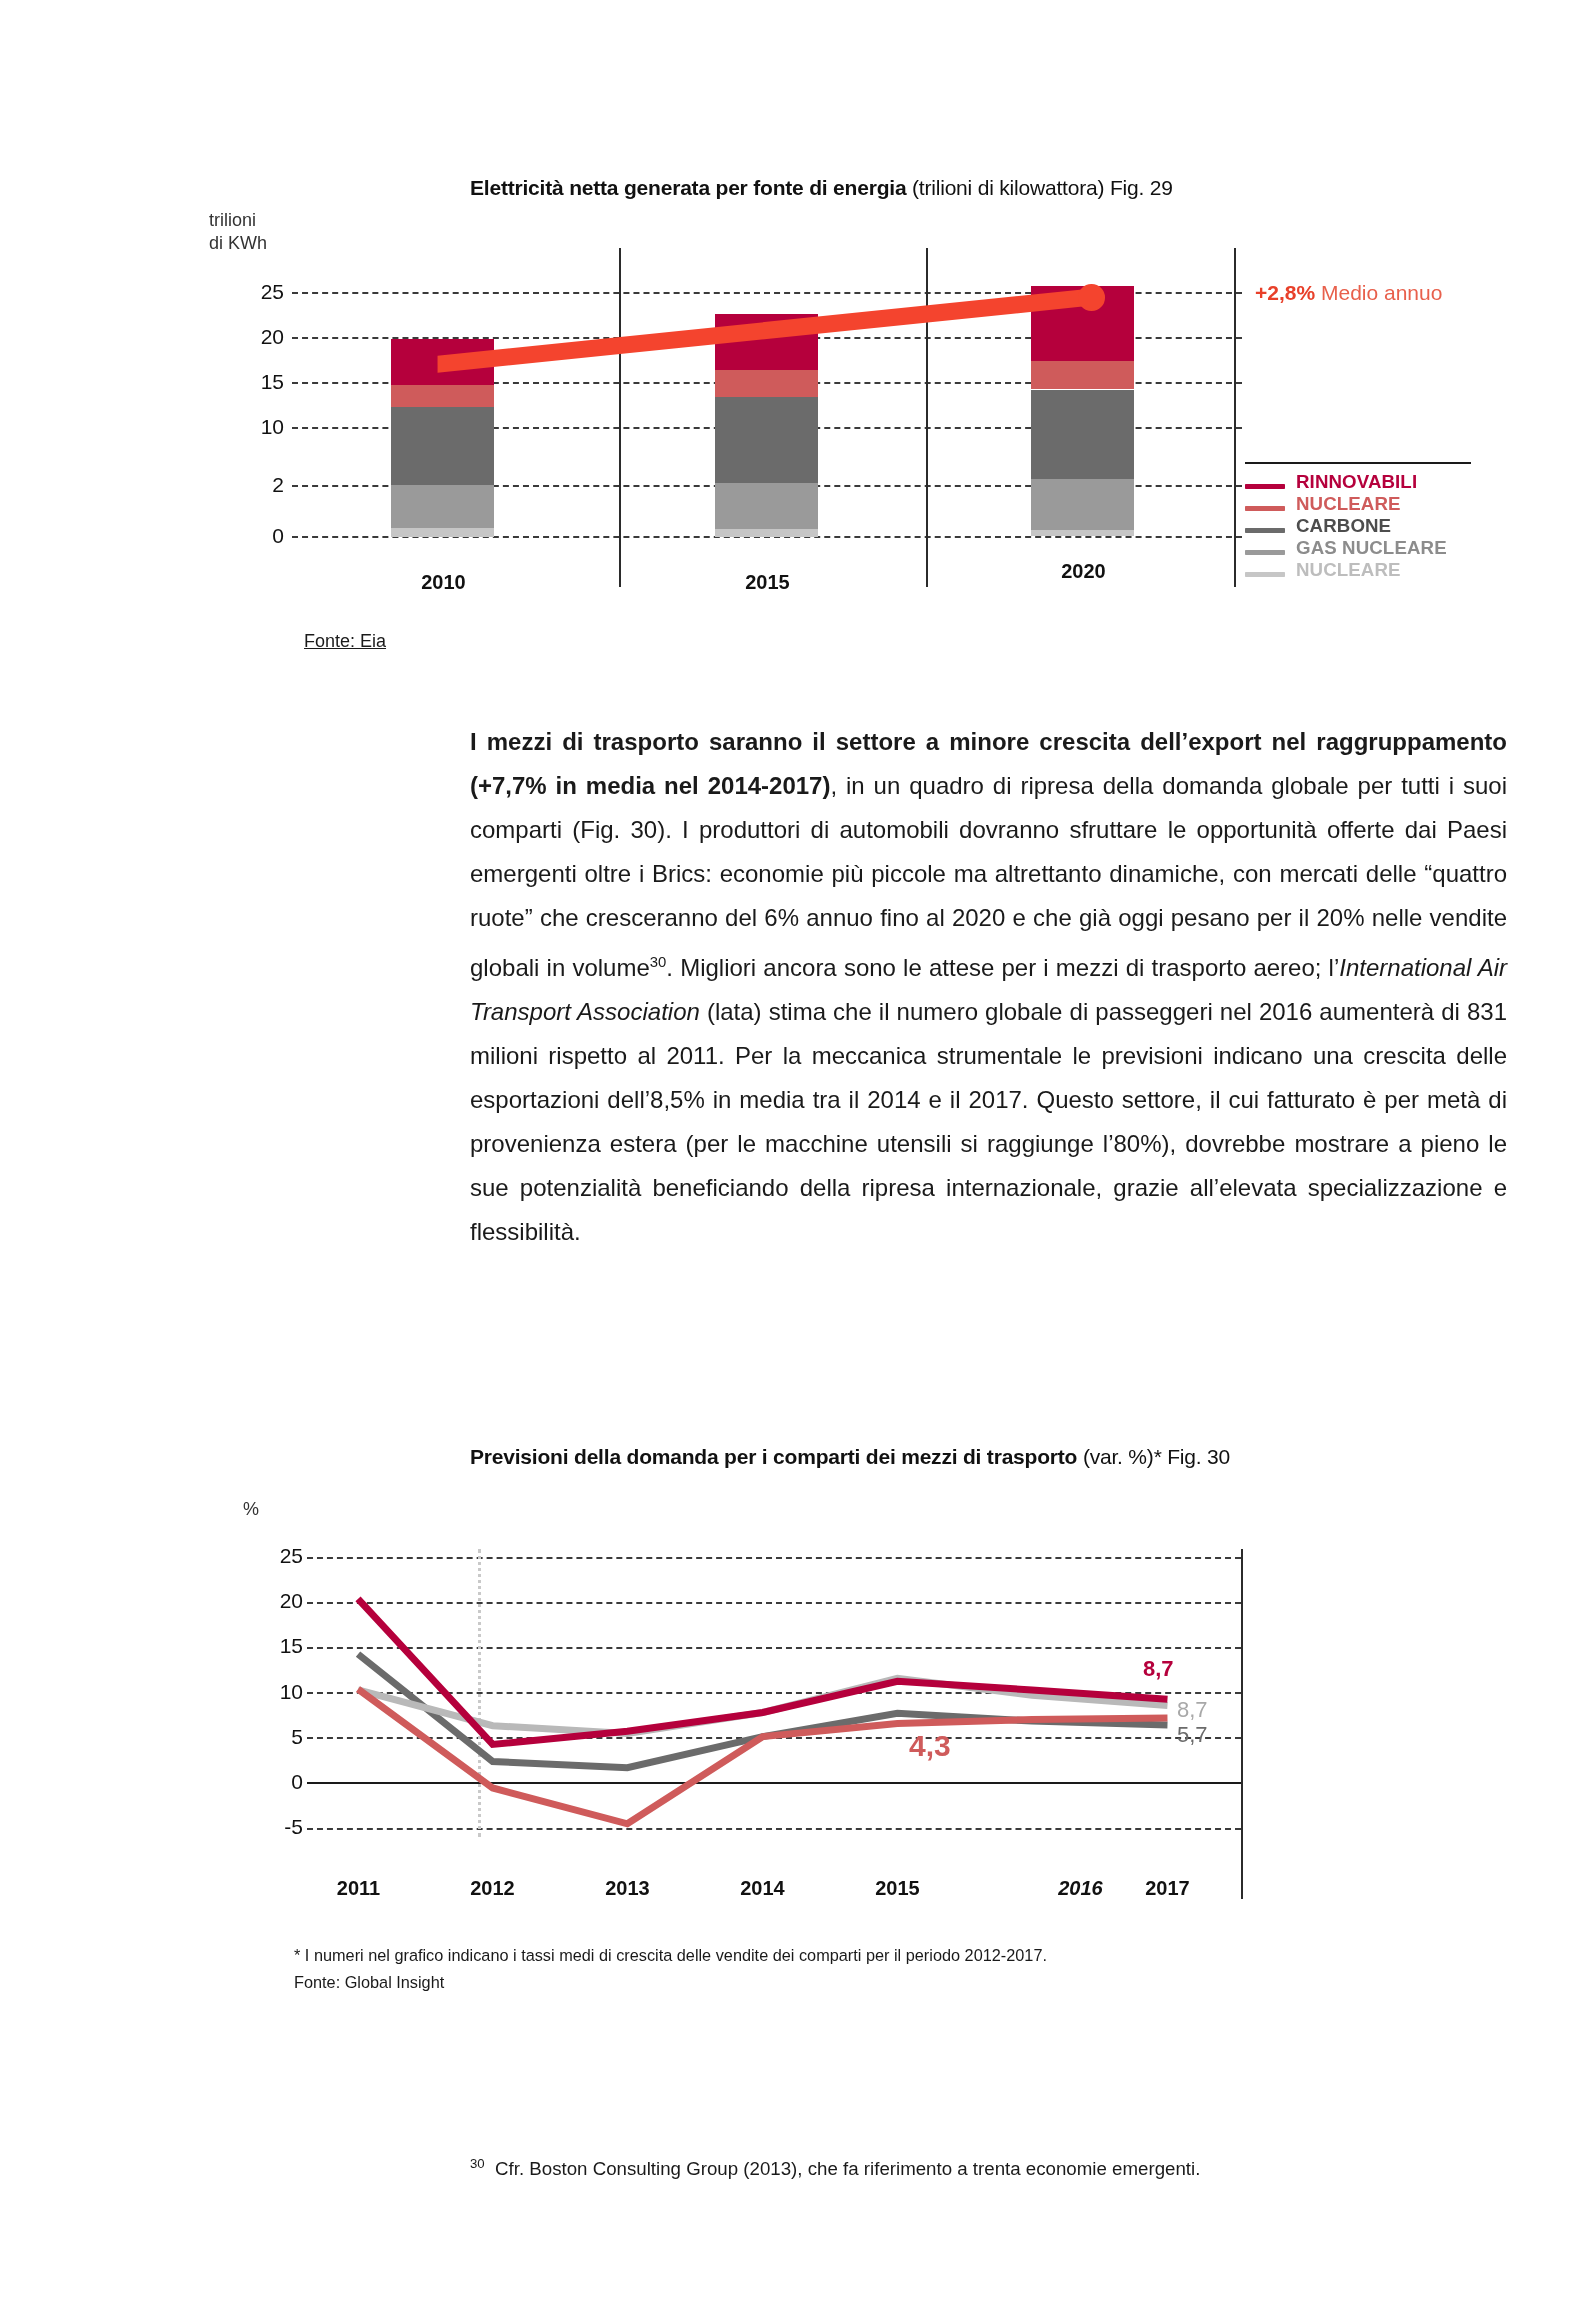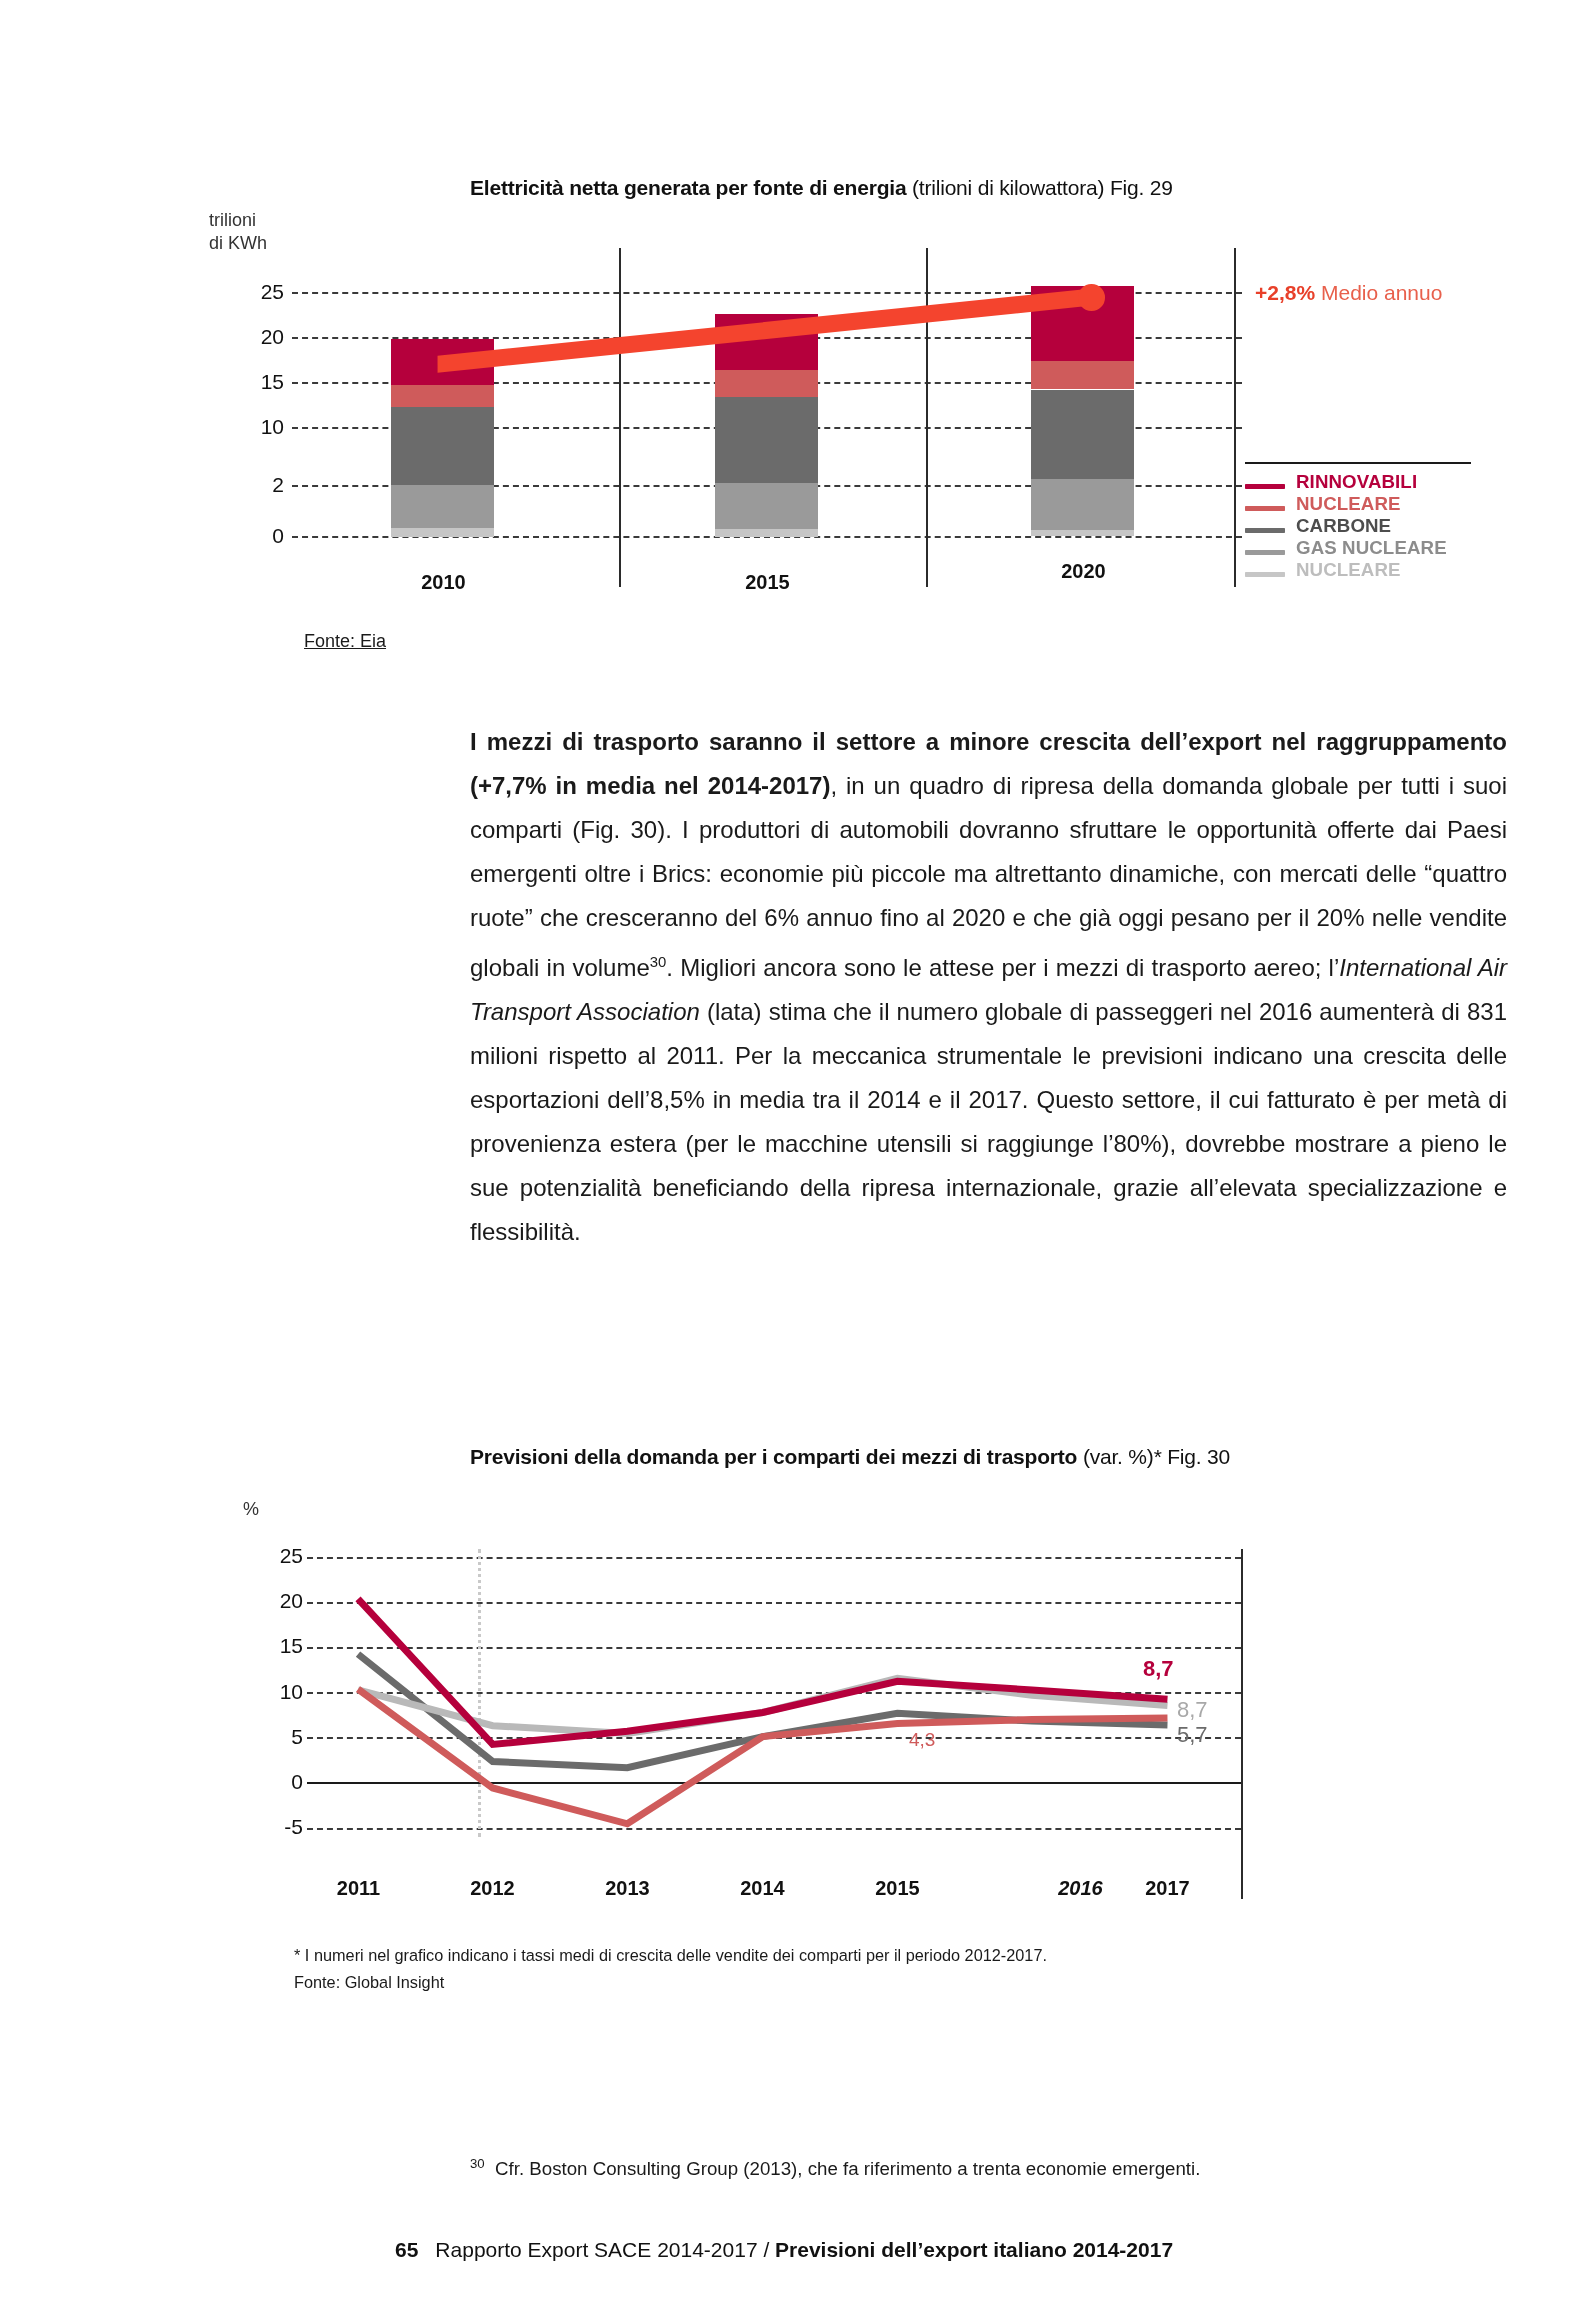--- a/index.html
+++ b/index.html
@@ -198,37 +198,34 @@
       <polyline fill="none" stroke="#b9b9b9" stroke-width="9" points="460,2171 633,2217 806,2227 980,2200 1153,2156 1326,2178 1500,2191"></polyline>
 
       <polyline fill="none" stroke="#cf5b5b" stroke-width="9" points="460,2170 633,2297 806,2343 980,2231 1153,2214 1326,2209 1500,2207"></polyline>
 
       <polyline fill="none" stroke="#b5003c" stroke-width="9" points="460,2054 633,2241 806,2224 980,2200 1153,2160 1326,2171 1500,2183"></polyline>
     </svg>
 
     <div style="position:absolute; left:1143px; top:1656px; font-size:22px; font-weight:700; color:#b5003c;">8,7</div>
     <div style="position:absolute; left:1177px; top:1697px; font-size:22px; color:#a8a8a8;">8,7</div>
     <div style="position:absolute; left:1177px; top:1722px; font-size:22px; color:#6b6b6b;">5,7</div>
-    <div style="position:absolute; left:909px; top:1729px; font-size:19px; color:#cf5b5b;">4,3</div>
+    <div style="position:absolute; left:909px; top:1729px; font-size:30px; color:#cf5b5b;font-weight:bold;">4,3</div>
 
     <div class="xtick" style="left:304px;  top:1877px; width:109px;">2011</div>
     <div class="xtick" style="left:438px;  top:1877px; width:109px;">2012</div>
     <div class="xtick" style="left:573px;  top:1877px; width:109px;">2013</div>
     <div class="xtick" style="left:708px;  top:1877px; width:109px;">2014</div>
     <div class="xtick" style="left:843px; top:1877px; width:109px;">2015</div>
     <div class="xtick" style="left:1026px; top:1877px; width:109px;font-style:italic;">2016</div>
     <div class="xtick" style="left:1113px; top:1877px; width:109px;">2017</div>
 
 
     <div class="note" style="position:absolute; left:294px; top:1944px; width:1012px;">* I numeri nel grafico indicano i tassi medi di crescita delle vendite dei comparti per il periodo 2012-2017.</div>
     <div class="note" style="position:absolute; left:294px; top:1971px;">Fonte: Global Insight</div>
   </div>
 
   <div class="footnote" style="left:470px; top:2156px;">
     <span class="mark">30</span>&nbsp;&nbsp;<span>Cfr. Boston Consulting Group (2013), che fa riferimento a trenta economie emergenti.</span>
   </div>
 
-  <div class="footer" style="left:395px; top:2238px;">
-    <span class="pageno">65</span><span>Rapporto Export SACE 2014-2017 / </span><b>Previsioni dell’export italiano 2014-2017</b>
-  </div>
 
 </div>
 
 
 </body></html>

